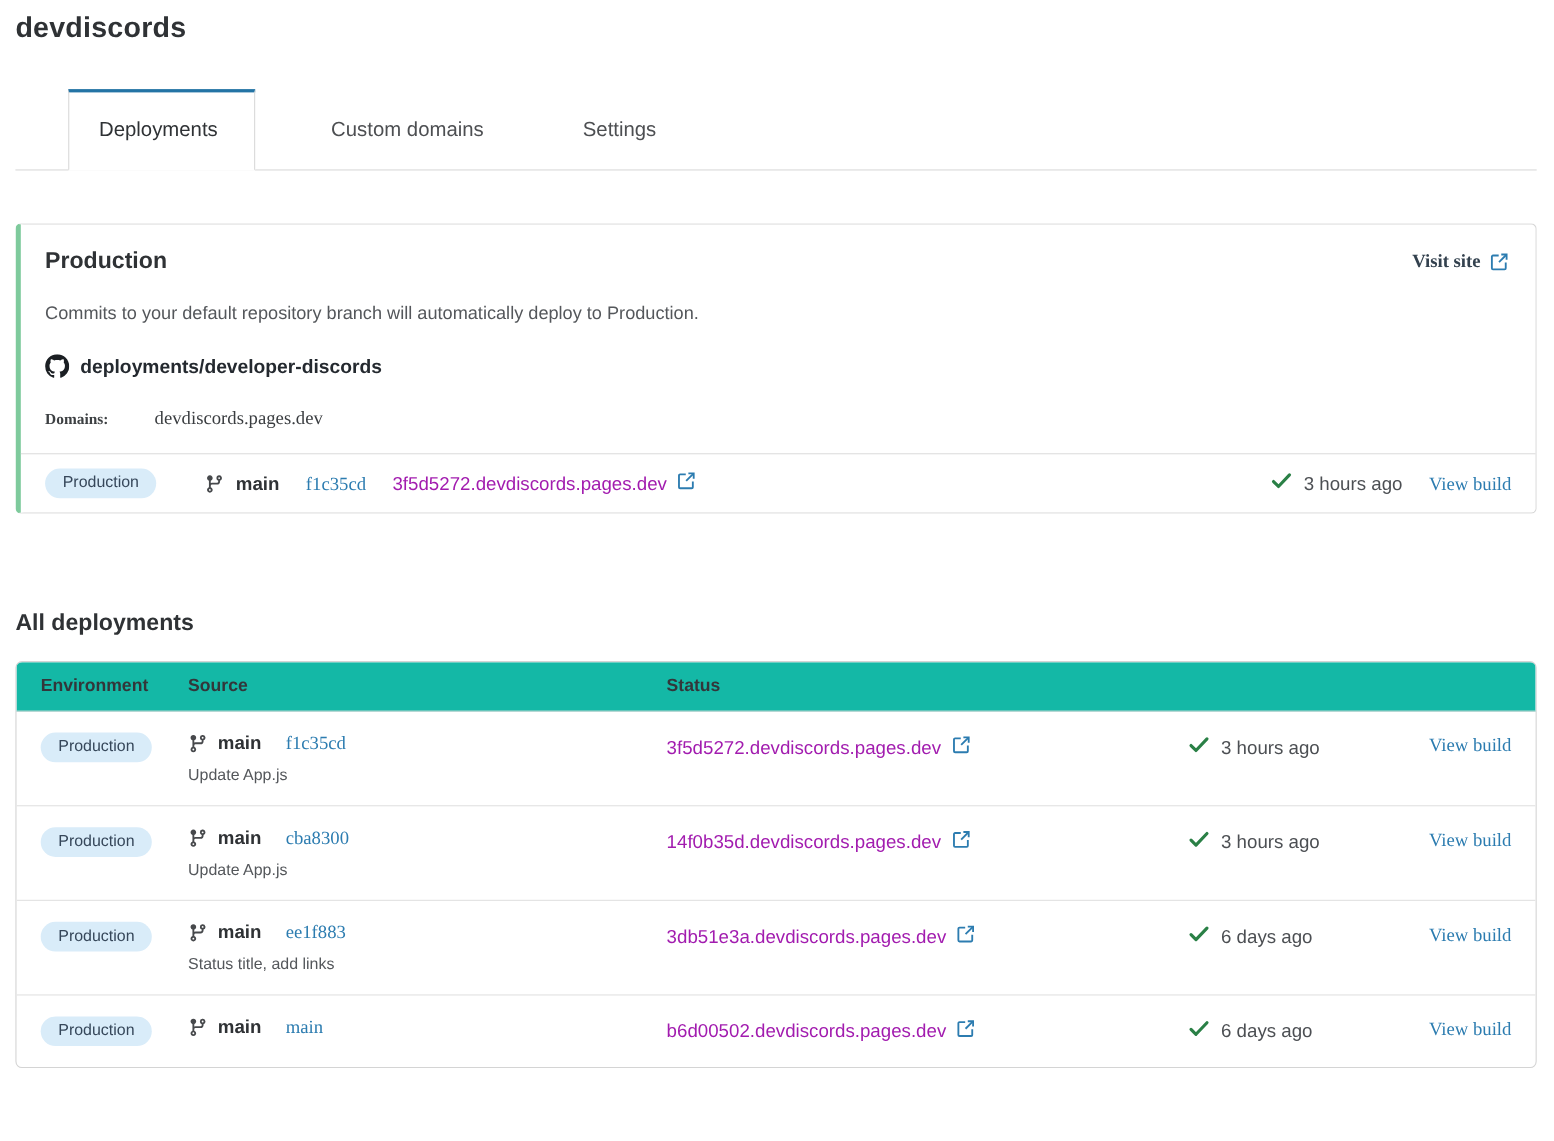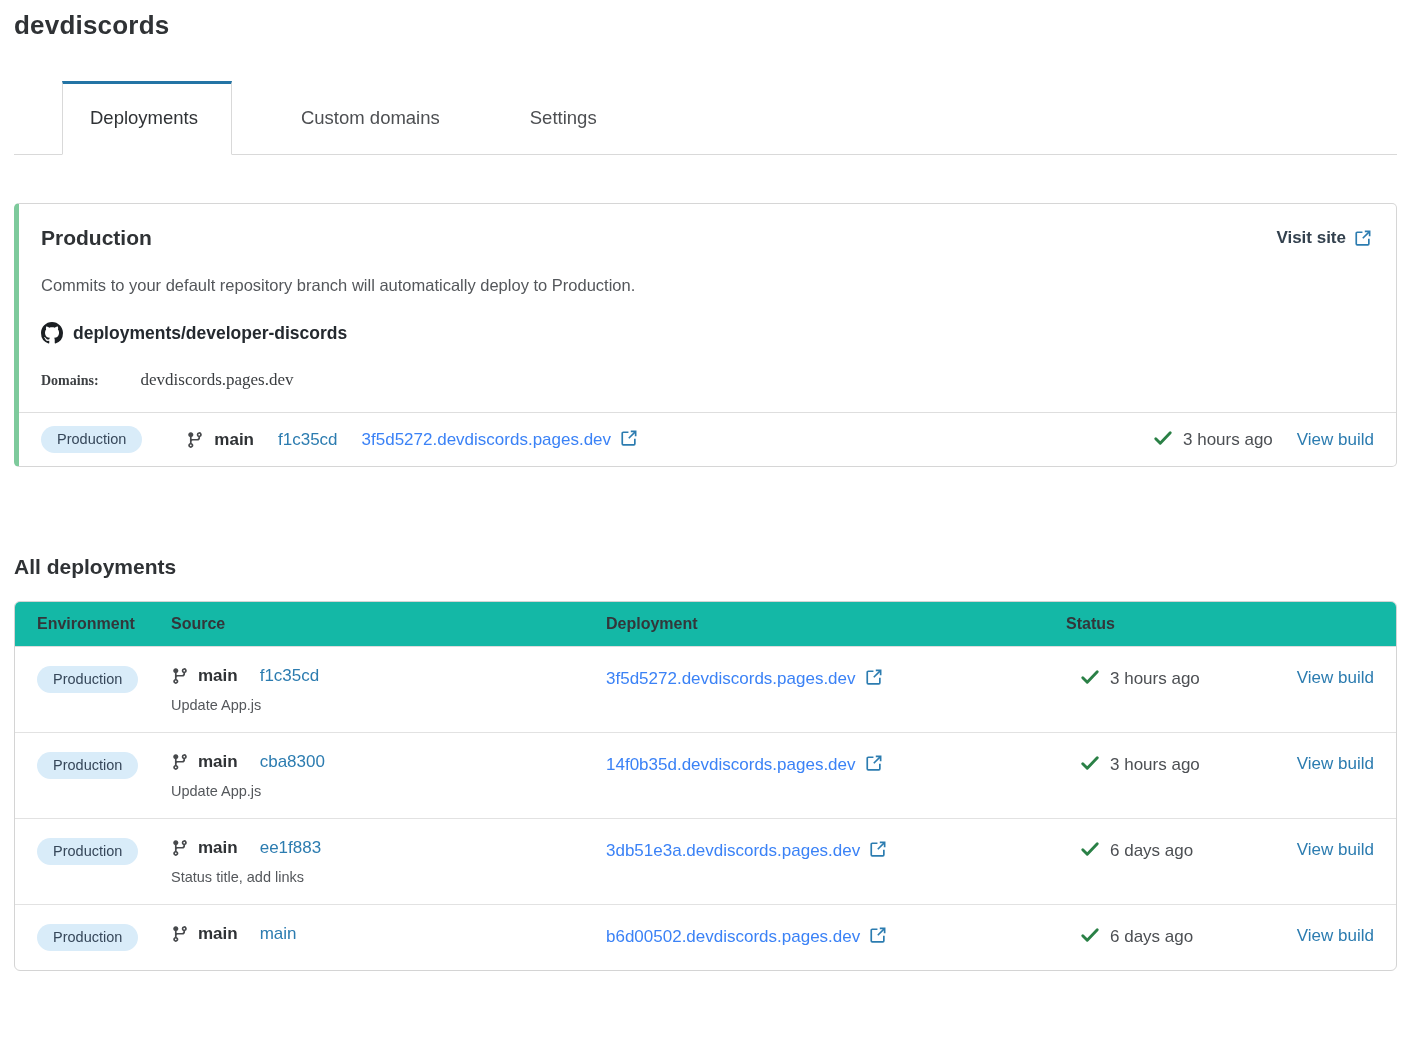--- a/index.html
+++ b/index.html
@@ -3,21 +3,21 @@
 <meta charset="utf-8">
 <style>
   * { box-sizing: border-box; margin: 0; padding: 0; }
   html,body { background:#fff; }
   body {
     font-family: "Liberation Sans", sans-serif;
     color:#303336;
     width:1413px; min-height:1037px;
   }
   .page { padding: 10px 16px 20px 14px; }
-  a { cursor:pointer; text-decoration:none; }
+  a { cursor:pointer; text-decoration:none;font-family:Liberation Serif, serif; }
 
   
   h1.page-title { font-size:26px; font-weight:700; color:#2f3235; letter-spacing:.2px; }
 
   
   .tabbar { display:flex; align-items:stretch; border-bottom:1px solid #d9d9d9; margin-top:40px; padding-left:0; }
   .tab {
     font-size:18.5px; color:#4d4f52; padding:25px 21px; cursor:pointer;
     display:flex; align-items:center;margin-left:48px;
   }
@@ -53,21 +53,21 @@
   .prod-row {
     border-top:1px solid #dedede;
     display:flex; align-items:center;
     padding:13px 22px;
   }
   .pr-branch-group { display:flex; align-items:center; margin-left:44px; }
   .pr-branch-group svg { display:block; }
   .branch-name { font-size:17px; font-weight:700; color:#2f3235; margin-left:10px; }
   .commit-link { font-size:17px; color:#2c7cb0; margin-left:24px; }
   .url-group { display:flex; align-items:center; gap:9px; margin-left:24px; }
-  .url-text { font-size:17px; color:#3b82f6; }
+  .url-text { font-size:17px; color:#a21caf; }
   .status-group { margin-left:auto; display:flex; align-items:center; gap:10px; }
   .status-time { font-size:17px; color:#4c4f53; }
   .view-build { font-size:17px; color:#2c7cb0; margin-left:24px; }
 
   
   .badge {
     display:inline-block; background:#d9ecf9; color:#36475a;
     font-size:14.5px; padding:5px 16px 6px; border-radius:14px; white-space:nowrap;
   }
 
@@ -177,21 +177,20 @@
       <a class="view-build">View build</a>
     </div>
   </section>
 
   <h2 class="all-title">All deployments</h2>
 
   <div class="table">
     <div class="thead">
       <div>Environment</div>
       <div>Source</div>
-      <div>Deployment</div>
       <div>Status</div>
       <div></div>
     </div>
     <div id="tbody">
   <div class="trow">
     <div class="cell env">
       <span class="badge">Production</span>
     </div>
     <div class="cell source">
       <div class="source-top">

